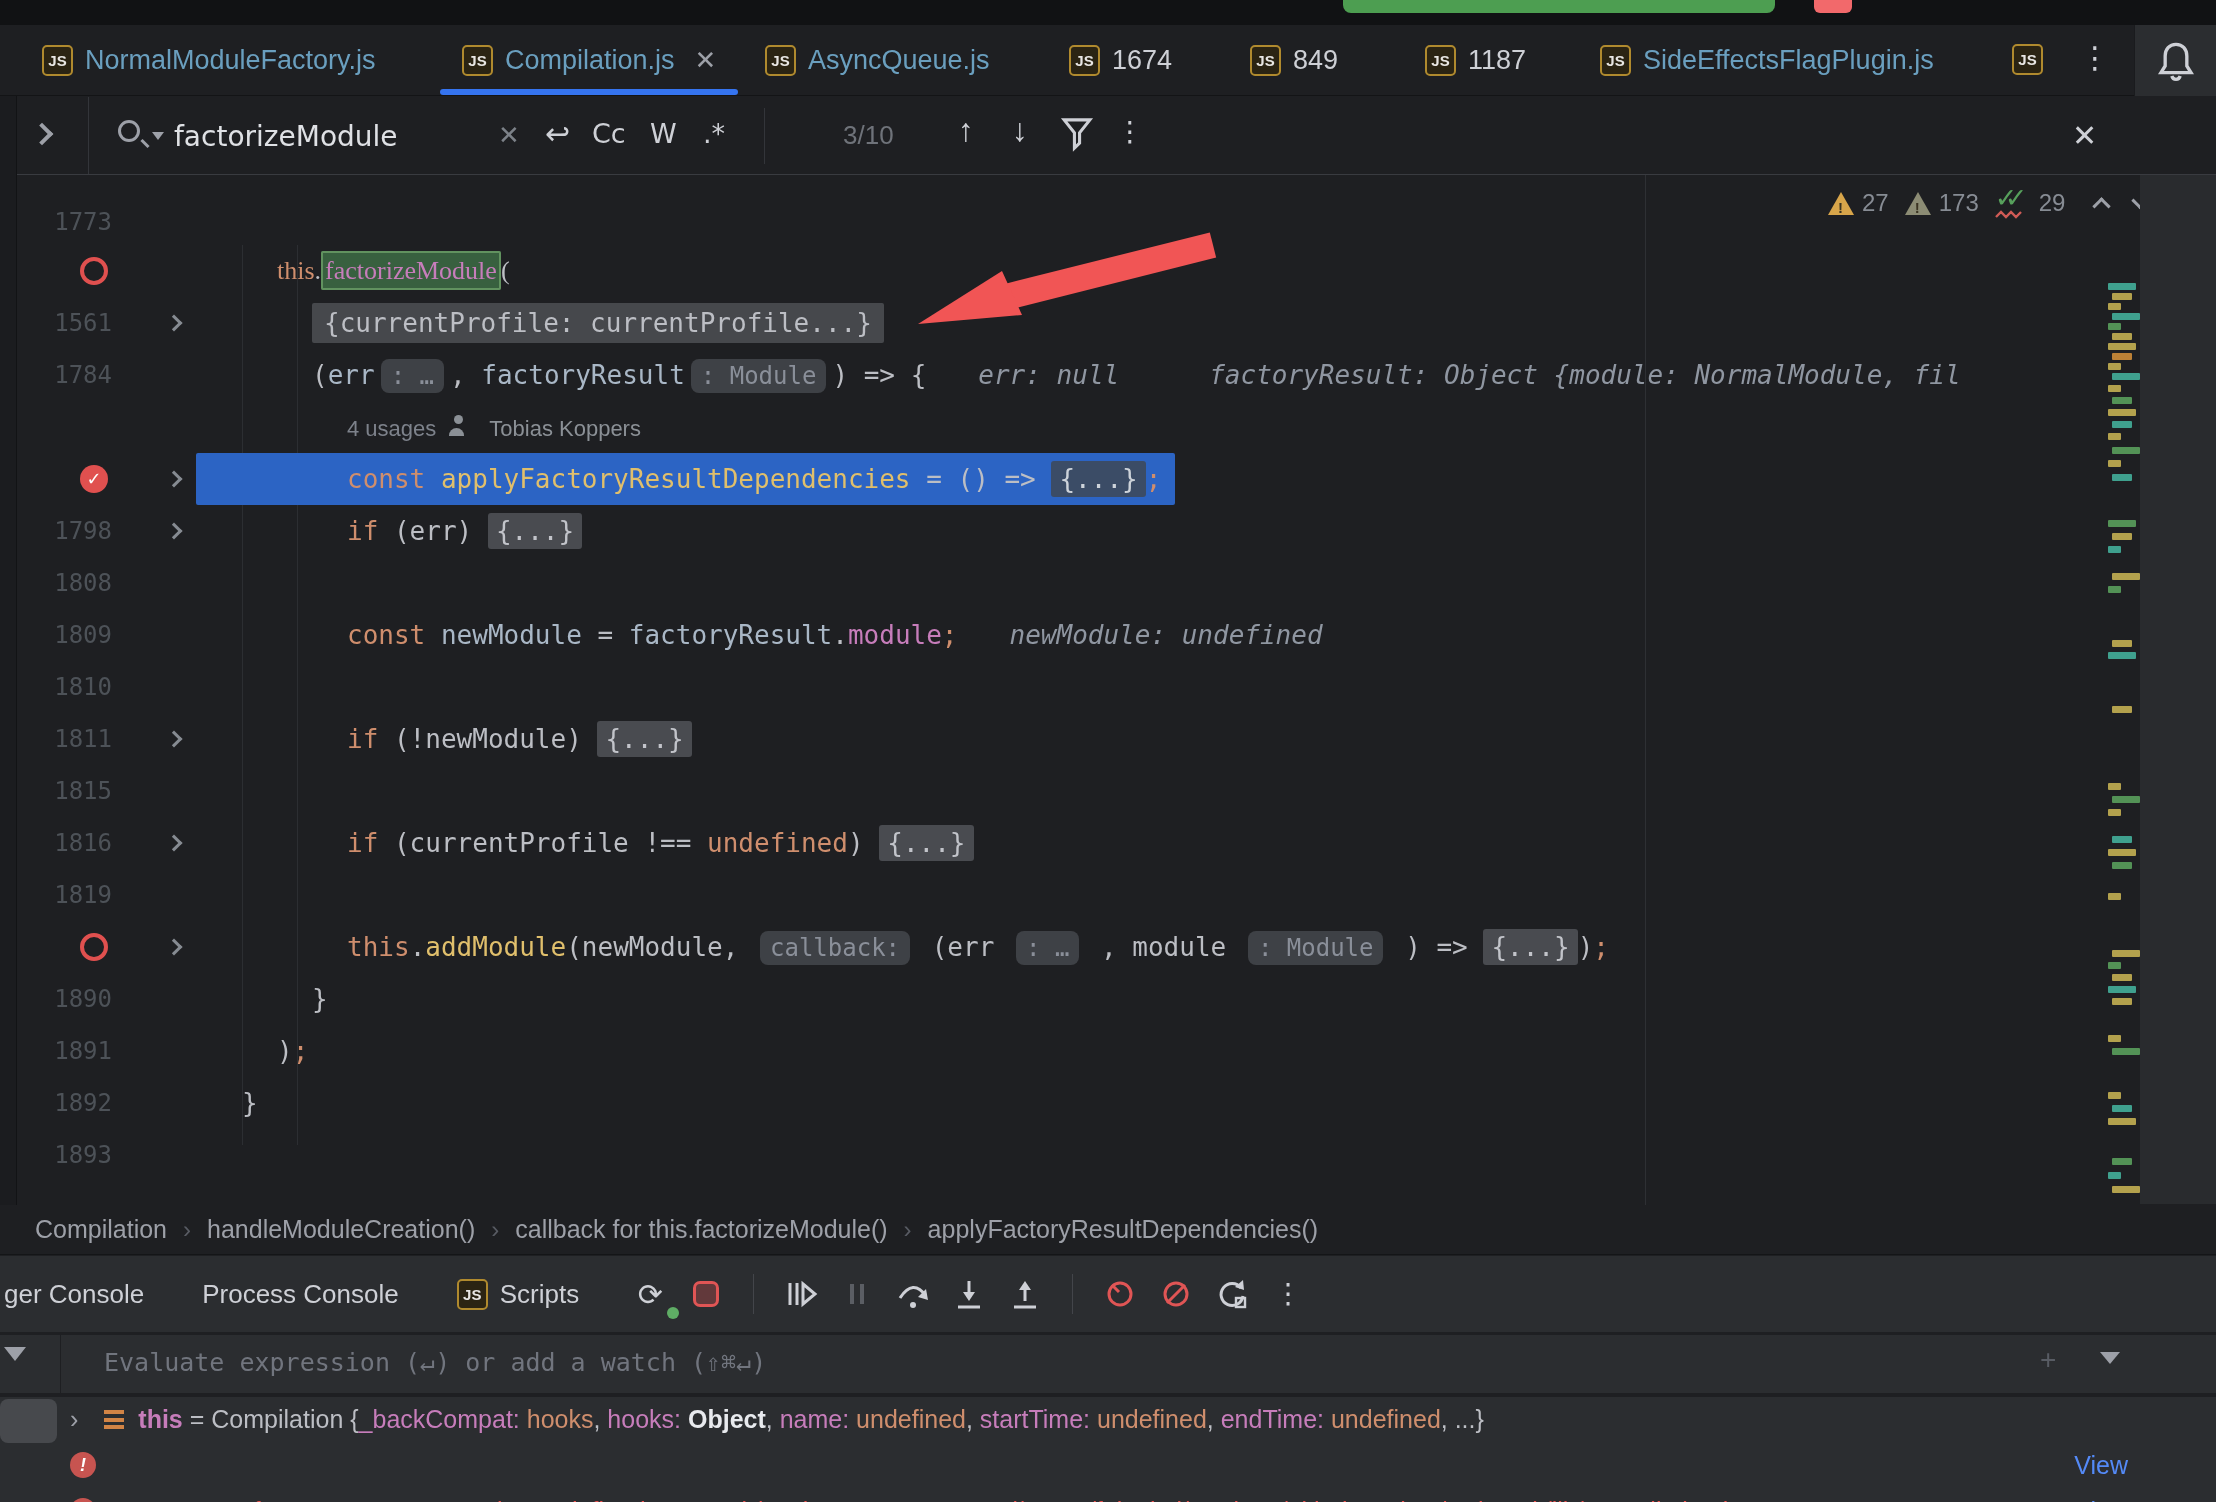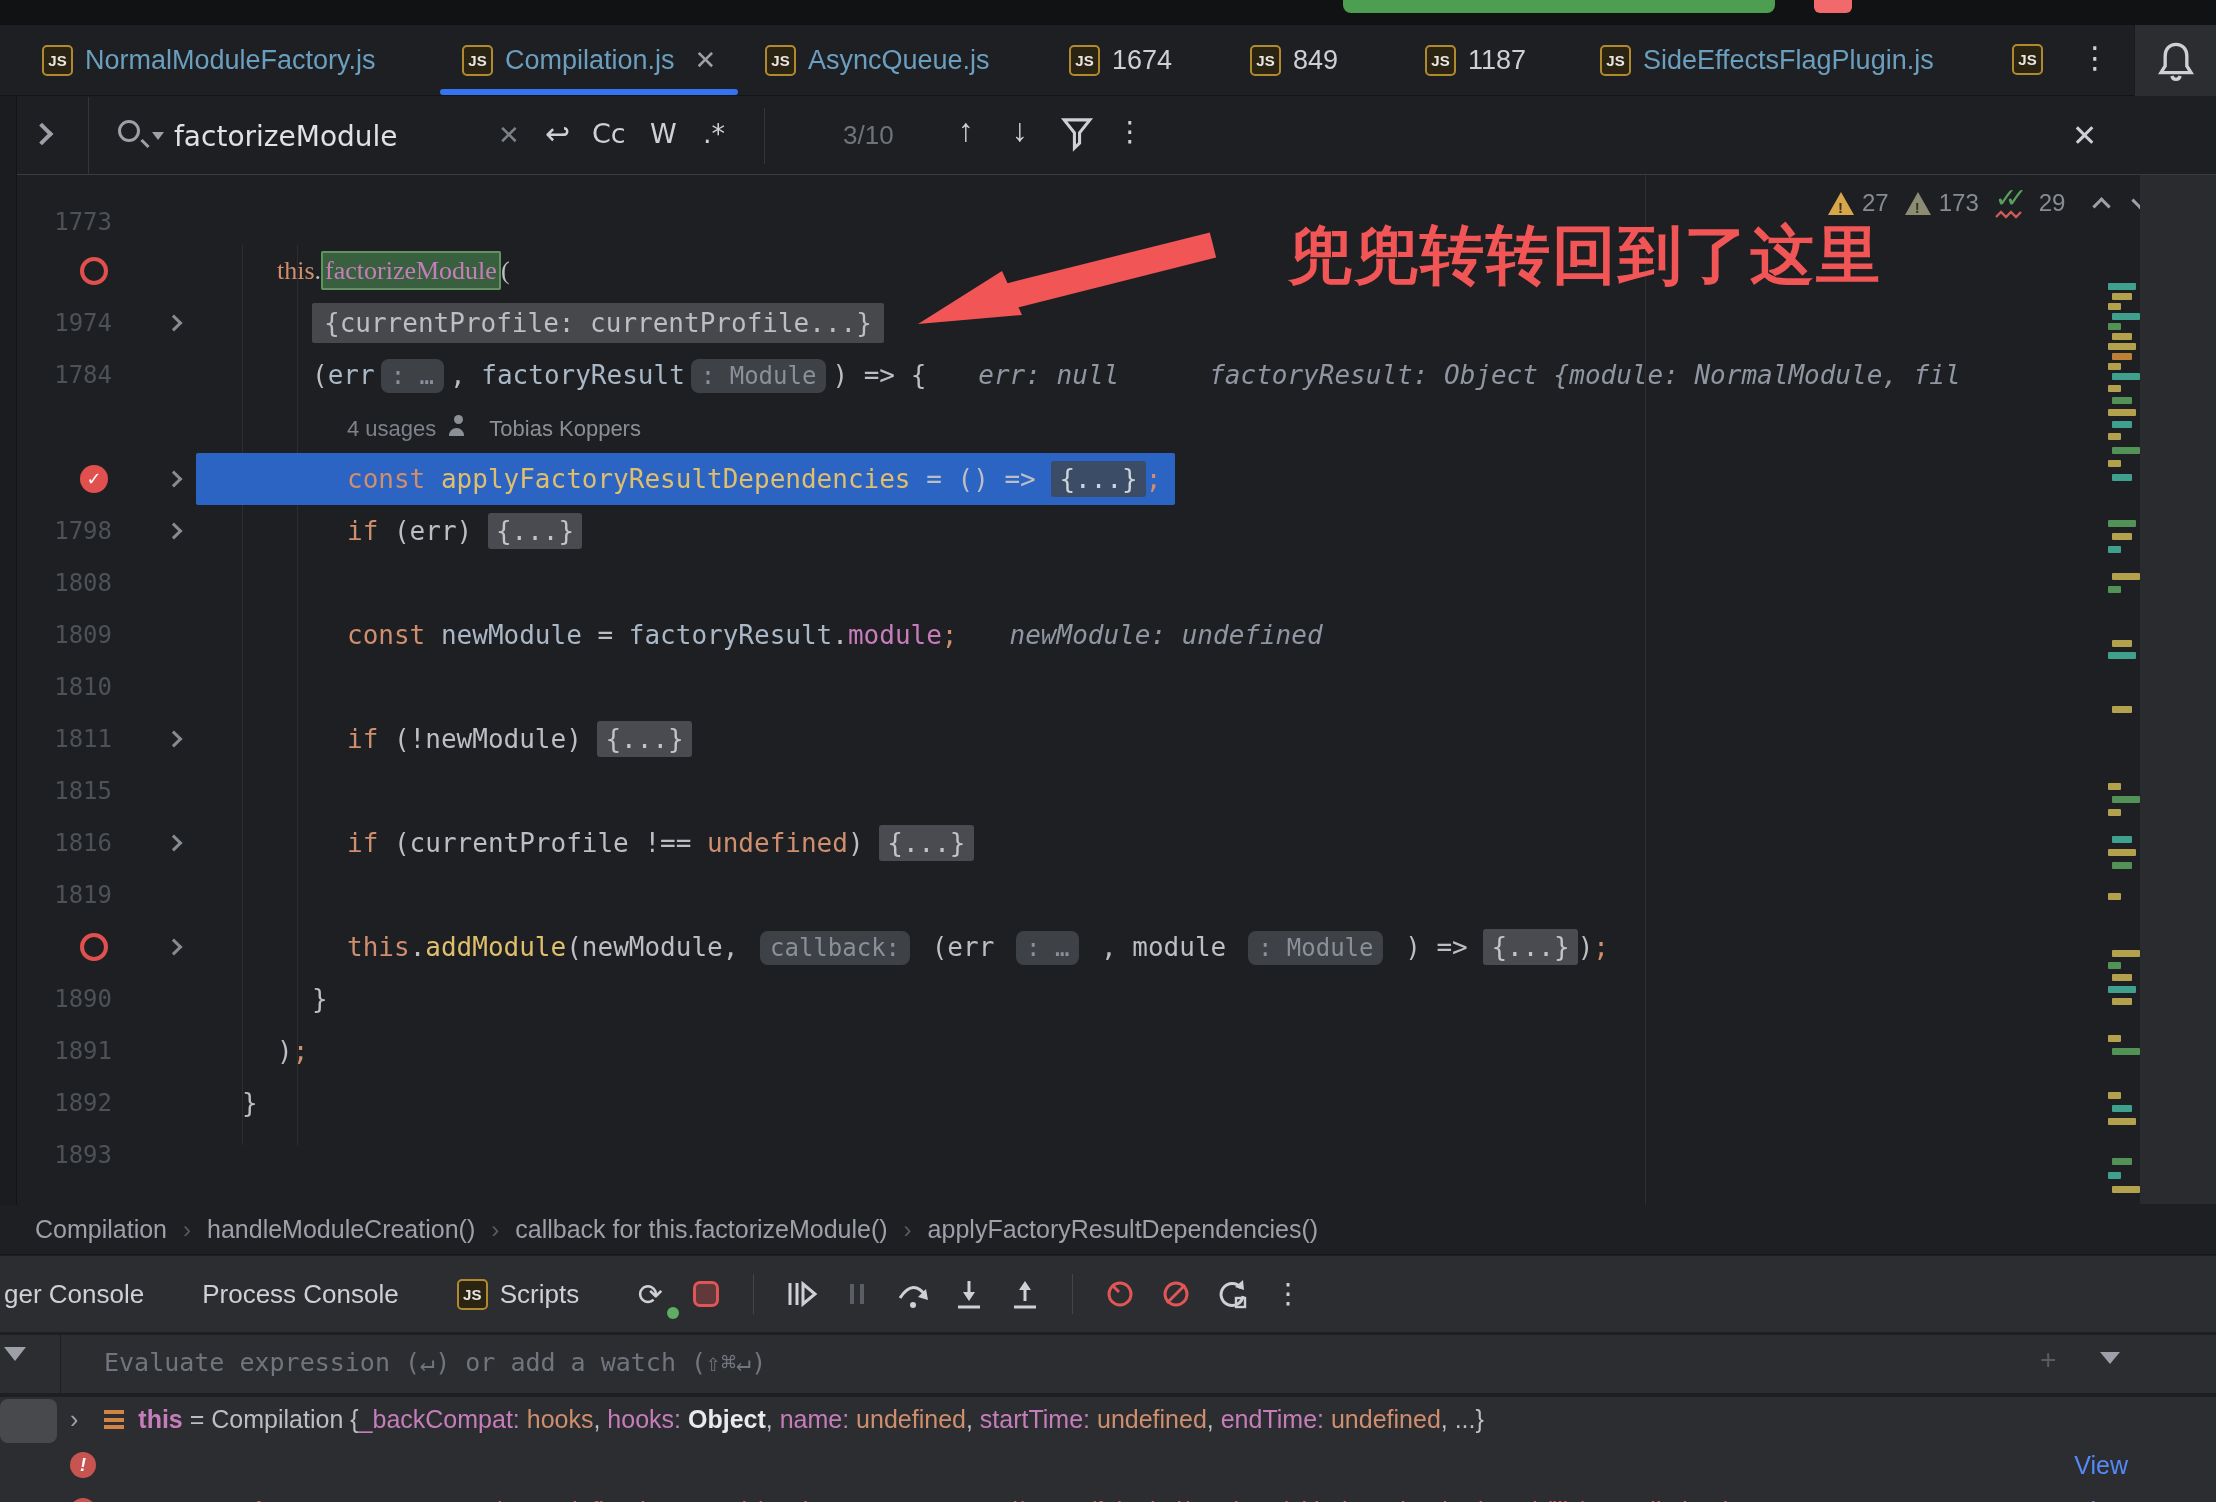--- a/index.html
+++ b/index.html
@@ -216,21 +216,21 @@
     <div class="abs" id="marginguide"></div>
     <div id="code-rows">
         <div class="coderow" style="top: 21px;">
           <div class="lnum">1773</div>
         </div>
         <div class="coderow" style="top: 70px;">
           <div class="bp-ring"></div>
           <div class="code" style="padding-left: 81px; font-family: Liberation Serif, serif;"><span class="tok-kw">this</span><span class="tok-pl">.</span><span class="match-box">factorizeModule</span><span class="tok-pl">(</span></div>
         </div>
         <div class="coderow" style="top: 122px;">
-          <div class="lnum">1974</div>
+          <div class="lnum">1561</div>
           <div class="foldarr"></div>
           <div class="code" style="padding-left: 116px;"><span class="bigfold">{currentProfile: currentProfile...}</span></div>
         </div>
         <div class="coderow" style="top: 174px;">
           <div class="lnum">1784</div>
           <div class="code" style="padding-left: 116px;"><span class="tok-pl">(</span><span class="tok-id">err</span><span class="chip">: …</span><span class="tok-pl">, </span><span class="tok-id">factoryResult</span><span class="chip">: Module</span><span class="tok-pl">) =&gt; {</span><span class="hint">err: null</span><span class="hint" style="margin-left: 90px;">factoryResult: Object {module: NormalModule, fil</span></div>
         </div>
         <div class="coderow" style="top: 226px;">
           <div class="code" style="padding-left: 151px;"><span class="usage">4 usages</span><span class="author"><i class="p-head"></i><i class="p-body"></i>Tobias Koppers</span></div>
         </div>
@@ -364,21 +364,20 @@
       <div class="abs mark" style="left: 2108px; top: 1035px; width: 13px; height: 7px; background: rgb(179, 161, 77);"></div>
       <div class="abs mark" style="left: 2112px; top: 1048px; width: 28px; height: 7px; background: rgb(83, 146, 86);"></div>
       <div class="abs mark" style="left: 2108px; top: 1092px; width: 13px; height: 7px; background: rgb(179, 161, 77);"></div>
       <div class="abs mark" style="left: 2112px; top: 1105px; width: 20px; height: 7px; background: rgb(63, 160, 142);"></div>
       <div class="abs mark" style="left: 2108px; top: 1118px; width: 28px; height: 7px; background: rgb(179, 161, 77);"></div>
       <div class="abs mark" style="left: 2112px; top: 1158px; width: 20px; height: 7px; background: rgb(83, 146, 86);"></div>
       <div class="abs mark" style="left: 2108px; top: 1172px; width: 13px; height: 7px; background: rgb(63, 160, 142);"></div>
       <div class="abs mark" style="left: 2112px; top: 1186px; width: 28px; height: 7px; background: rgb(179, 161, 77);"></div>
     </div>
 
-  <div class="abs" id="cn-note">兜兜转转回到了这里</div>
   <svg class="abs" id="arrow-svg" width="2216" height="1502" viewBox="0 0 2216 1502">
     <line x1="1213" y1="245" x2="1002" y2="298" stroke="#f15555" stroke-width="26"></line>
     <polygon points="918,324 1002,271 1022,315" fill="#f15555"></polygon>
   </svg>
 
   <div class="abs" id="breadcrumbbar">
       <span class="bc">Compilation</span>
       <span class="bc-sep">›</span>
       <span class="bc">handleModuleCreation()</span>
       <span class="bc-sep">›</span>

